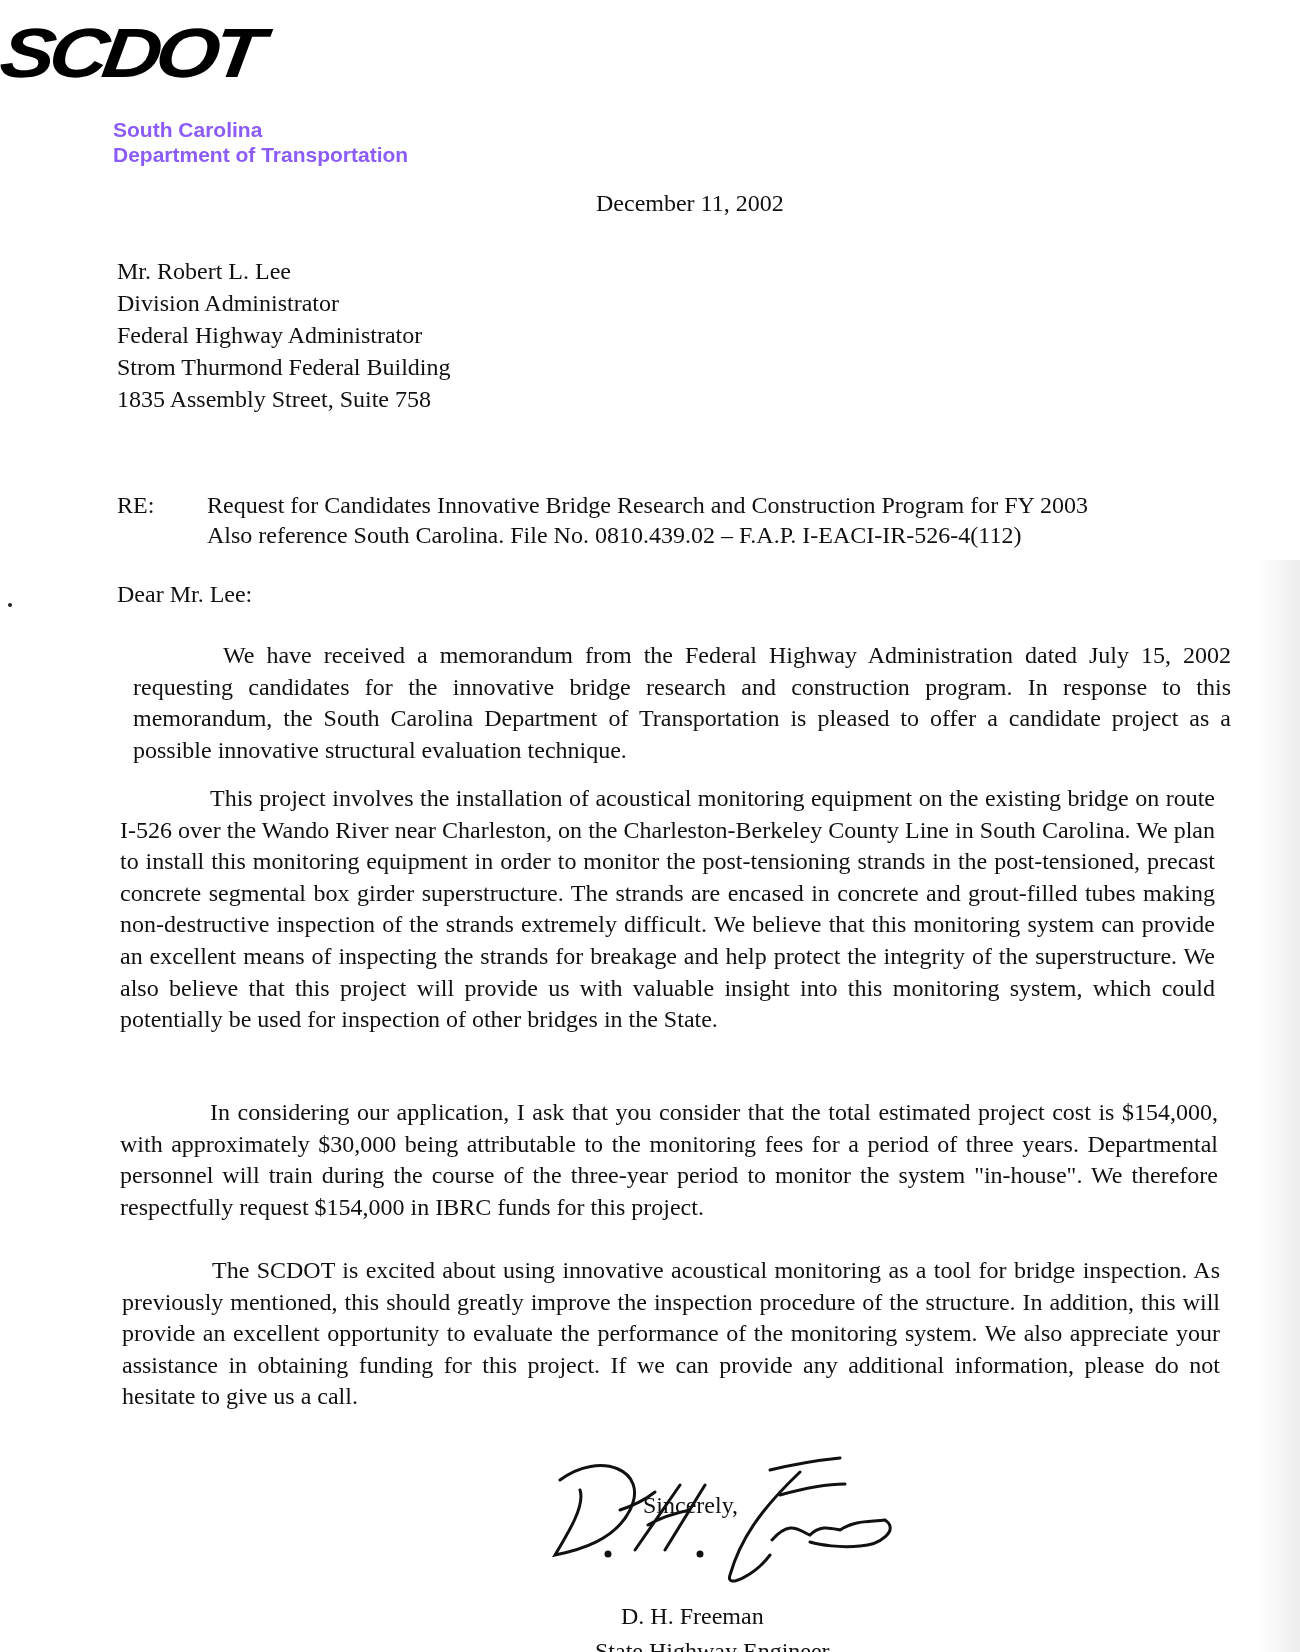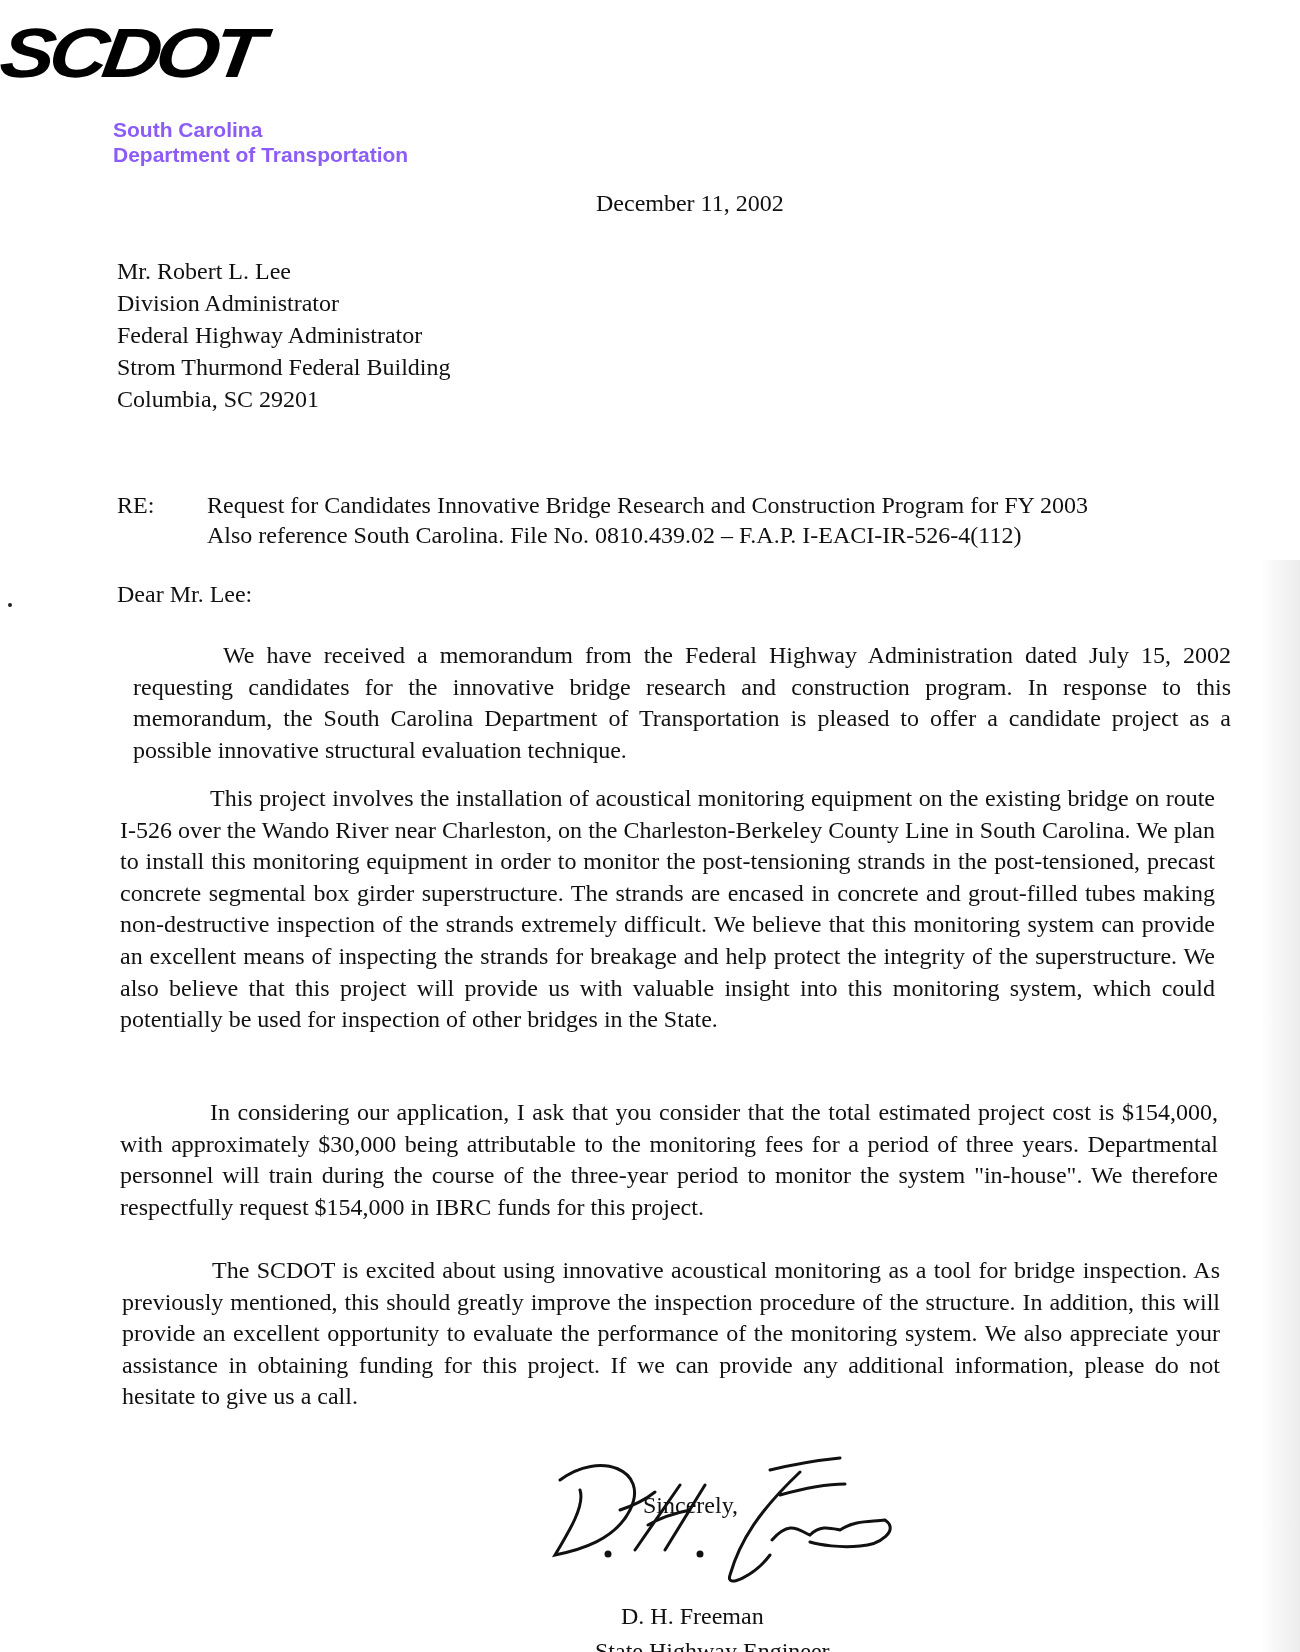--- a/index.html
+++ b/index.html
@@ -59,21 +59,21 @@
   <div>Department of Transportation</div>
 </div>
 
 <div class="date">December 11, 2002</div>
 
 <div class="addr">
   <div>Mr. Robert L. Lee</div>
   <div>Division Administrator</div>
   <div>Federal Highway Administrator</div>
   <div>Strom Thurmond Federal Building</div>
-  <div>Columbia, SC  29201</div>
+  <div>1835 Assembly Street, Suite 758</div>
 </div>
 
 <div class="re">
   <span class="lbl">RE:</span>
   <div class="lines">
     <div>Request for Candidates Innovative Bridge Research and Construction Program for FY 2003</div>
     <div>Also reference South Carolina. File No. 0810.439.02 – F.A.P. I-EACI-IR-526-4(112)</div>
   </div>
 </div>
 

